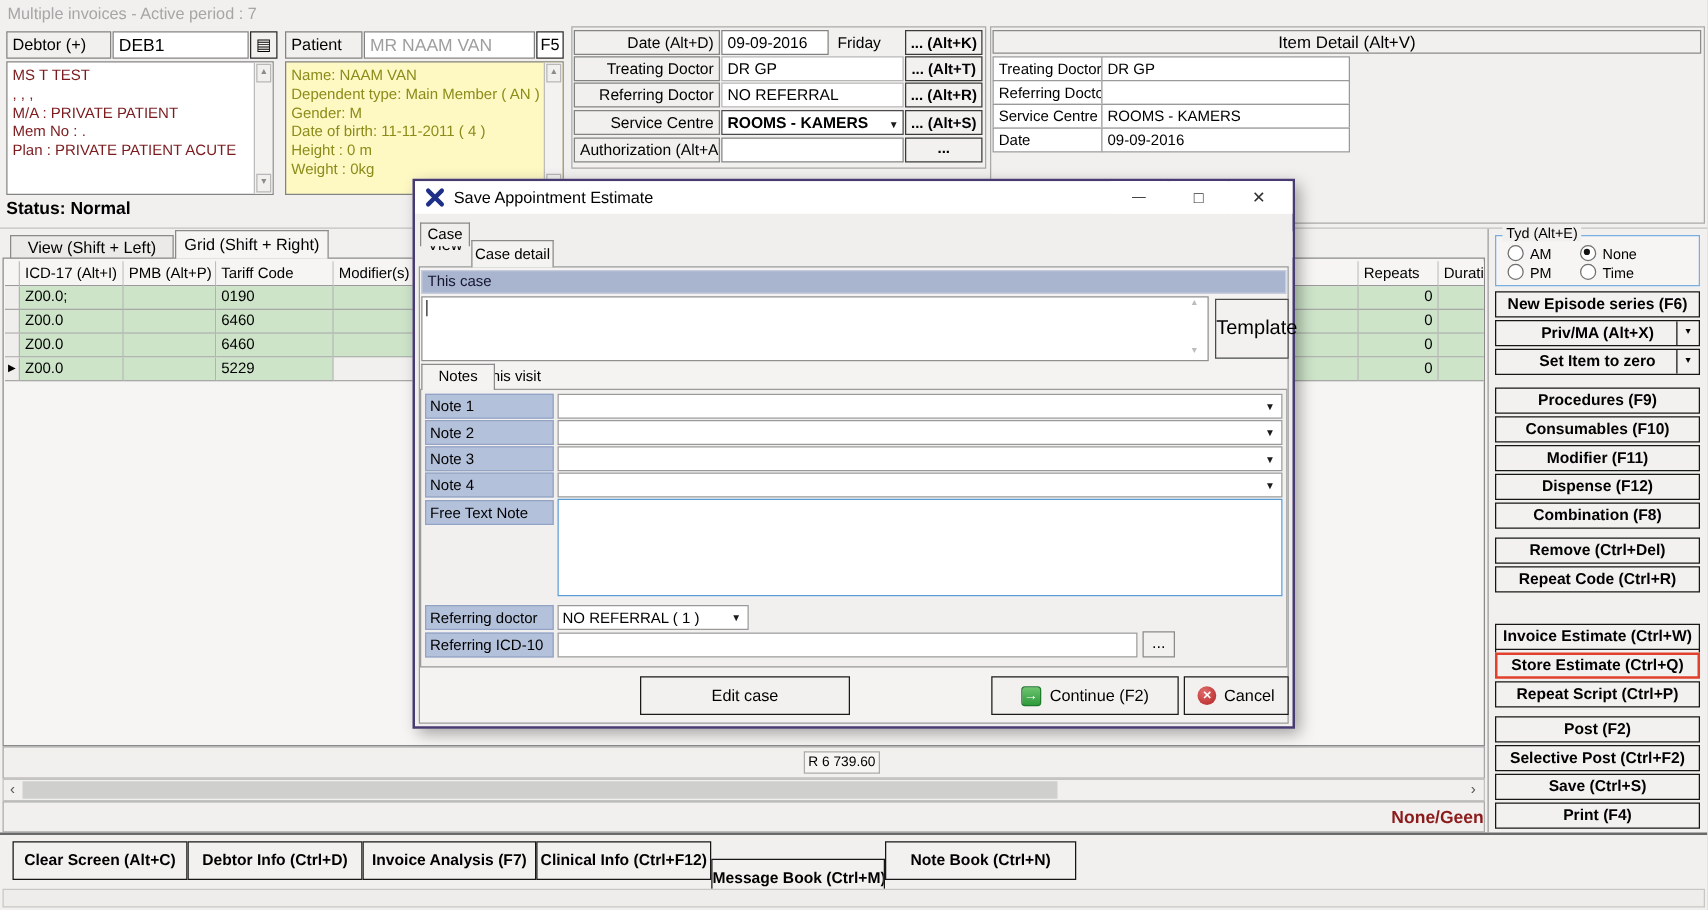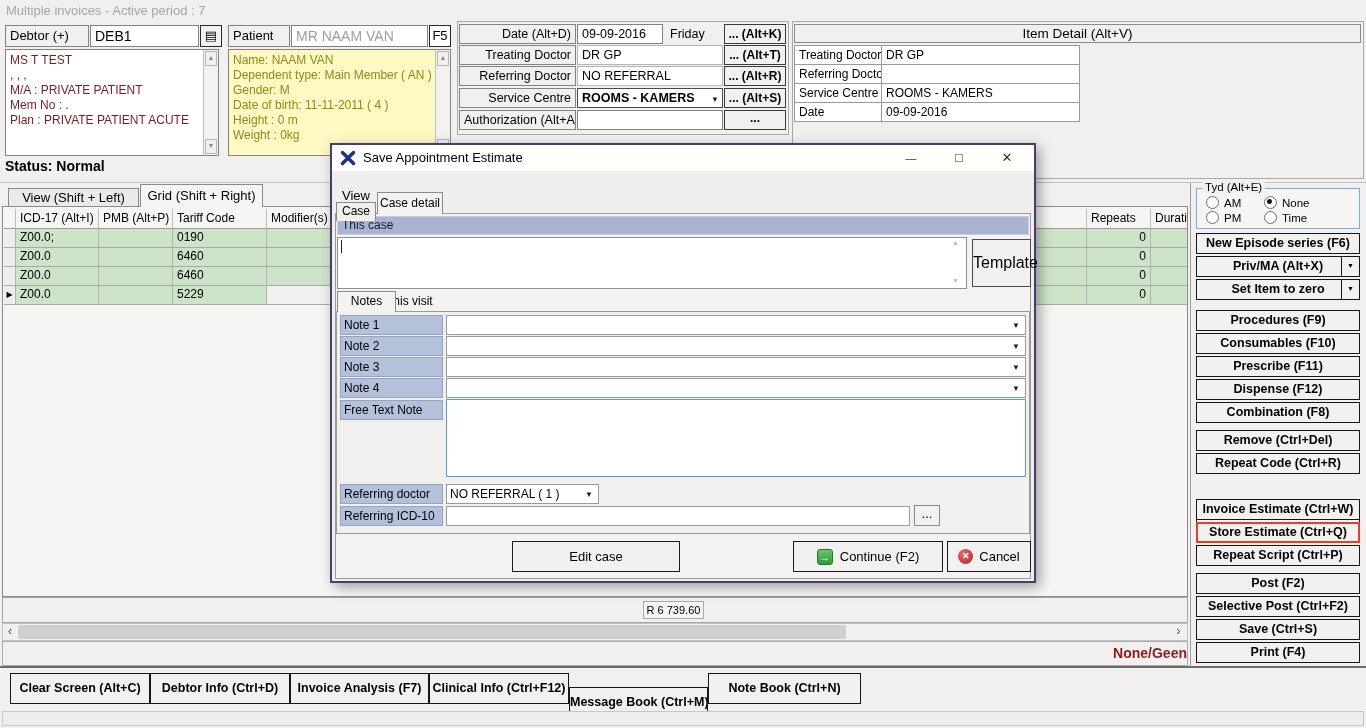--- a/index.html
+++ b/index.html
@@ -182,21 +182,21 @@
   <div class="abs" style="left:1206px;top:196px;"><span class="radio"></span><span style="font-size:11.5px;vertical-align:2px;margin-left:5px;">AM</span></div>
   <div class="abs" style="left:1206px;top:211px;"><span class="radio"></span><span style="font-size:11.5px;vertical-align:2px;margin-left:5px;">PM</span></div>
   <div class="abs" style="left:1264px;top:196px;"><span class="radio sel"></span><span style="font-size:11.5px;vertical-align:2px;margin-left:5px;">None</span></div>
   <div class="abs" style="left:1264px;top:211px;"><span class="radio"></span><span style="font-size:11.5px;vertical-align:2px;margin-left:5px;">Time</span></div>
 
   <div class="sbtn" style="top:233px;">New Episode series (F6)</div>
   <div class="sbtn" style="top:256px;"><span>Priv/MA (Alt+X)</span><span class="arr">▼</span></div>
   <div class="sbtn" style="top:279px;"><span>Set Item to zero</span><span class="arr">▼</span></div>
   <div class="sbtn" style="top:310px;">Procedures (F9)</div>
   <div class="sbtn" style="top:333px;">Consumables (F10)</div>
-  <div class="sbtn" style="top:356px;">Prescribe (F11)</div>
+  <div class="sbtn" style="top:356px;">Modifier (F11)</div>
   <div class="sbtn" style="top:379px;">Dispense (F12)</div>
   <div class="sbtn" style="top:402px;">Combination (F8)</div>
   <div class="sbtn" style="top:430px;">Remove (Ctrl+Del)</div>
   <div class="sbtn" style="top:453px;">Repeat Code (Ctrl+R)</div>
   <div class="sbtn" style="top:503px;">Repeat Treatment (Ctrl+T)</div>
   <div class="sbtn" style="top:499px;">Invoice Estimate (Ctrl+W)</div>
   <div class="sbtn" style="top:522px;border:2px solid #e2402d;line-height:16px;">Store Estimate (Ctrl+Q)</div>
   <div class="sbtn" style="top:545px;">Repeat Script (Ctrl+P)</div>
   <div class="sbtn" style="top:573px;">Post (F2)</div>
   <div class="sbtn" style="top:596px;">Selective Post (Ctrl+F2)</div>
@@ -224,21 +224,21 @@
       <span class="abs" style="left:31px;top:0;line-height:26px;font-size:13px;">Save Appointment Estimate</span>
       <span class="winctl" style="left:556px;font-size:11px;">—</span>
       <span class="winctl" style="left:604px;font-size:13px;">□</span>
       <span class="winctl" style="left:652px;font-size:13px;">✕</span>
     </div>
 
     <div class="abs" style="left:0;top:40px;width:702px;height:21px;background:#f0efed;text-decoration:underline;">
       <span class="abs" style="left:10px;line-height:21px;cursor:pointer;">View</span>
     </div>
 
-    <div class="abs tab" style="left:4px;top:57px;width:40px;height:19px;line-height:17px;font-size:12px;background:#f0efed;border-bottom:none;z-index:1;">Case</div>
+    <div class="abs tab" style="left:4px;top:33px;width:40px;height:19px;line-height:17px;font-size:12px;background:#f0efed;border-bottom:none;z-index:1;">Case</div>
     <div class="abs tab" style="left:45px;top:47px;width:66px;height:22px;line-height:20px;font-size:12px;background:#f4f3f1;border-bottom:none;z-index:2;">Case detail</div>
 
     <div class="abs" style="left:3px;top:68px;width:696px;height:366px;border:1px solid #9a9a9a;background:#f4f3f1;"></div>
 
     <div class="abs" style="left:5px;top:71px;width:692px;height:19px;background:#a9b5cf;border:1px solid #c6cddd;line-height:17px;padding-left:4px;font-size:12px;color:#15152e;box-sizing:border-box;">This case</div>
 
     <div class="abs nfield" style="left:5px;top:92px;width:630px;height:52px;border-color:#8f8f8f;"></div>
     <div class="abs" style="left:9px;top:95px;width:1px;height:13px;background:#222;"></div>
     <div class="abs" style="left:620px;top:94px;font-size:7px;color:#bdbdbd;">▲</div>
     <div class="abs" style="left:620px;top:132px;font-size:7px;color:#bdbdbd;">▼</div>

